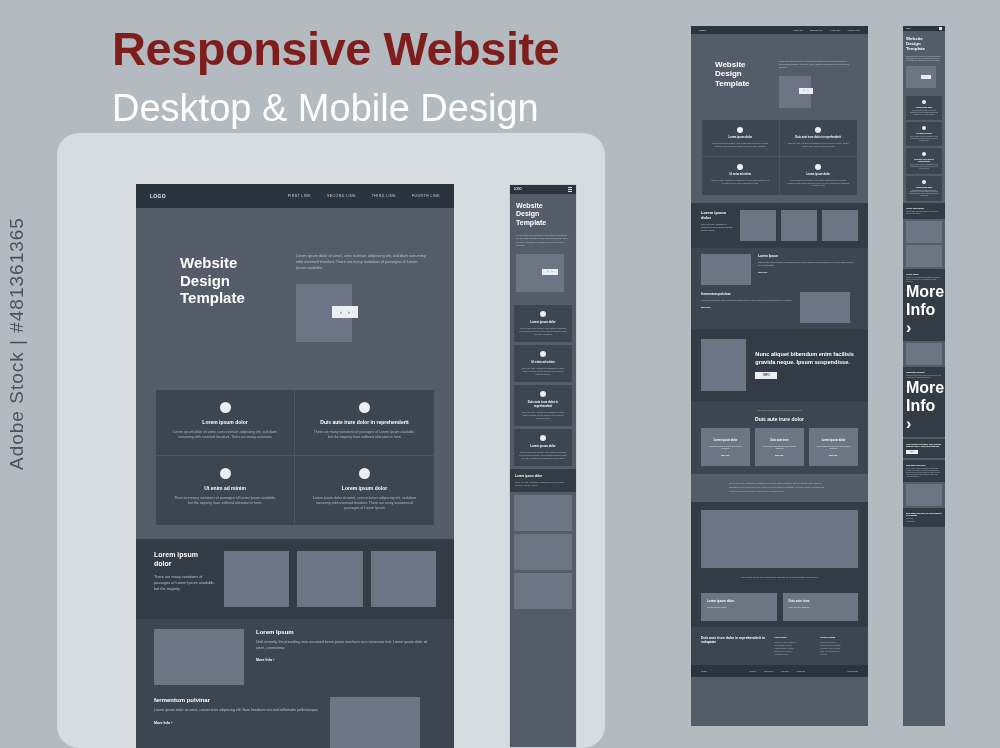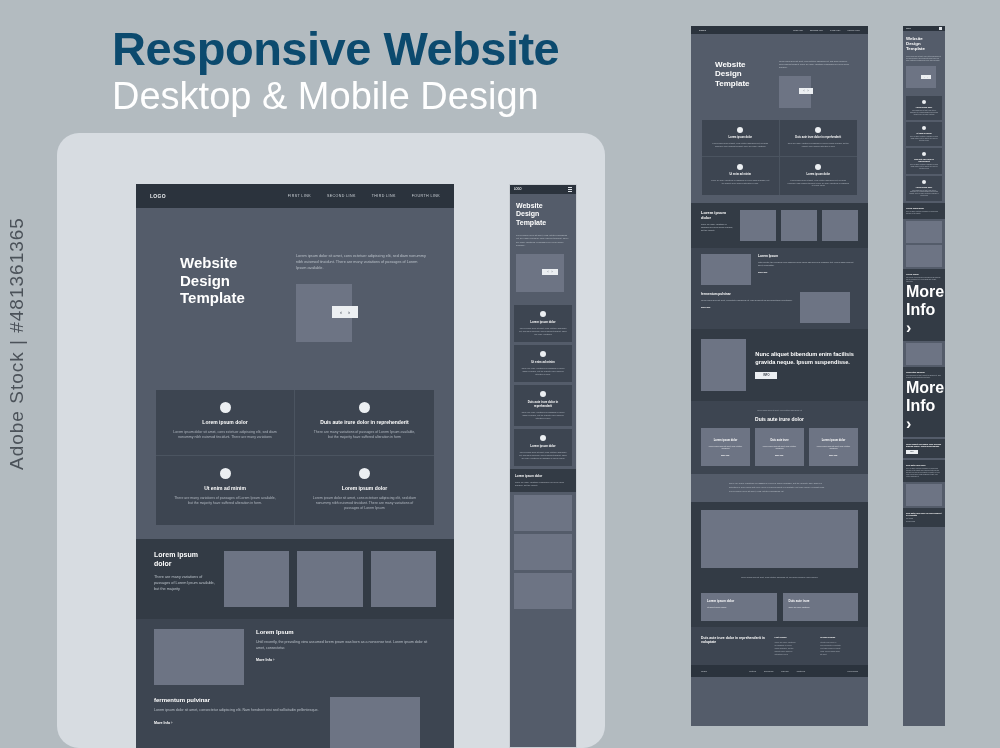--- a/index.html
+++ b/index.html
@@ -6,26 +6,26 @@
   html,body { width:1000px; height:748px; overflow:hidden; }
   body {
     background:#b3bbc0;
     font-family:"Liberation Sans", sans-serif;
     position:relative;
   }
 
   
   .title-block { position:absolute; left:112px; top:24px; width:520px; }
   .title-main {
-    font-size:47px; font-weight:bold; color:#0c4a6e; letter-spacing:-0.5px;
+    font-size:47px; font-weight:bold; color:#7f1d1d; letter-spacing:-0.5px;
     line-height:1.05; white-space:nowrap;
   }
   .title-sub {
     font-size:38px; font-weight:300; color:#ffffff; letter-spacing:0px;
-    line-height:1.15; margin-top:2px; white-space:nowrap;
+    line-height:1.15; margin-top:14px; white-space:nowrap;
   }
 
   
   .watermark-side {
     position:absolute; left:6px; top:470px;
     transform:rotate(-90deg); transform-origin:left top;
     font-size:19px; color:#3a4048; letter-spacing:1px; white-space:nowrap;
     opacity:.85;
   }
 

